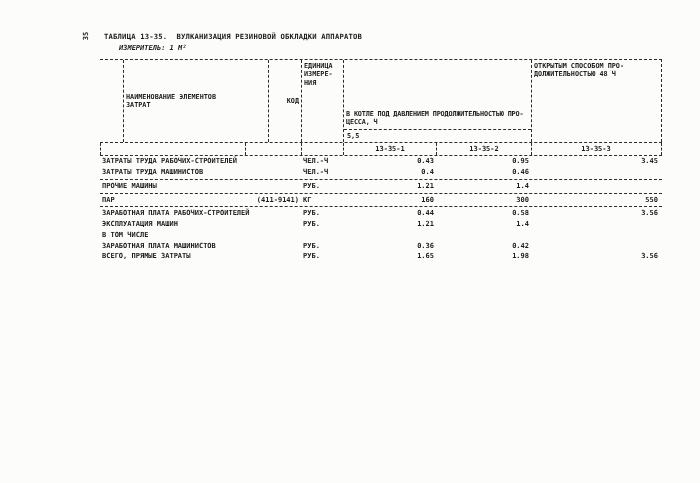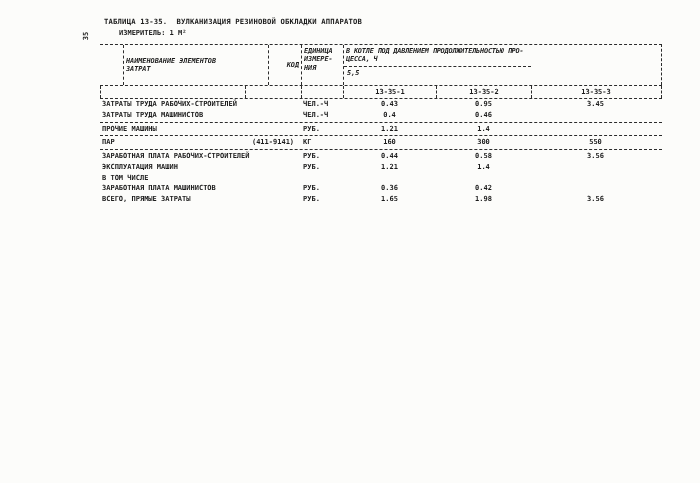--- a/index.html
+++ b/index.html
@@ -14,70 +14,70 @@
     position: relative;
     width: 700px; height: 483px;
     background: #fcfcfa;
     overflow: hidden;
   }
   .margin-num {
     position: absolute; left: 82px; top: 32px;
     font-size: 7px; font-weight: bold;
     transform: rotate(-90deg); transform-origin: center;
   }
-  .doc { position: absolute; left: 100px; top: 17px; width: 562px; }
+  .doc { position: absolute; left: 100px; top: 32px; width: 562px; }
   .title {
     font-size: 7.2px; font-weight: bold;
     white-space: pre; letter-spacing: 0.2px; padding-left: 4px;
   }
   .measure {
-    font-size: 7px; font-weight: bold;
+    font-size: 7px; font-style: italic; font-weight: bold;
     margin: 3px 0 0 19px; white-space: pre;
   }
   .tbl { margin-top: 7px; font-weight: bold; }
   .sep { border-top: 1px dashed #2b2b2b; height: 0; line-height: 0; }
 
   
   .hgrid {
     display: grid;
     grid-template-columns: 145px 56px 42px 188px 129px;
     border-top: 1px dashed #2b2b2b;
     border-right: 1px dashed #2b2b2b;
     min-height: 40px;
   }
   .hcell {
     border-left: 1px dashed #2b2b2b;
     font-size: 6.8px; line-height: 1.25;
-    padding: 2px; overflow: hidden; font-style: italic;
+    padding: 2px; overflow: hidden;
   }
   .h-name, .h-code { display: flex; align-items: center; margin-left: 23px; }
   .h-code { justify-content: flex-end; }
   .h-group { padding: 0; display: flex; flex-direction: column; }
-  .hg-title { padding: 2px; white-space: nowrap; letter-spacing: -0.15px; }
+  .hg-title { padding: 2px; white-space: nowrap; letter-spacing: -0.15px; margin-top: 48px; }
   .hg-sub { flex: 1; display: grid; grid-template-columns: 93px 95px; }
   .hg-sub > div { padding: 2px 3px; }
   .hg-sub2 { border-left: 1px dashed #2b2b2b; }
   .h-open { white-space: nowrap; }
 
   
   .coderow {
     border-right: 1px dashed #2b2b2b;
     min-height: 12px; align-items: center;
   }
   .ccell {
     border-left: 1px dashed #2b2b2b;
     font-size: 7px; text-align: center;
     padding: 2px 0; align-self: stretch;
   }
 
   
   .grid { display: grid; grid-template-columns: 145px 56px 42px 93px 95px 129px; }
   .row { padding: 1px 0; }
   .c { font-size: 7px; line-height: 1.25; padding: 0 2px; white-space: nowrap; }
-  .c.code, .c.val { text-align: center; }
+  .c.code, .c.val { text-align: right; }
   .tbody .sep { margin: 1px 0; }
 </style>
 </head>
 <body>
 
 <div class="page">
   <div class="margin-num">35</div>
 
   <div class="doc">
     <div class="title">ТАБЛИЦА 13-35.  ВУЛКАНИЗАЦИЯ РЕЗИНОВОЙ ОБКЛАДКИ АППАРАТОВ</div>
@@ -100,20 +100,24 @@
         <div class="hcell h-group">
           <div class="hg-title">
             <div>В КОТЛЕ ПОД ДАВЛЕНИЕМ ПРОДОЛЖИТЕЛЬНОСТЬЮ ПРО-</div>
             <div>ЦЕССА, Ч</div>
           </div>
           <div class="sep"></div>
           <div class="hg-sub">
             <div class="hg-sub1">5,5</div>
           </div>
         </div>
+        <div class="hcell h-open">
+          <div>ОТКРЫТЫМ СПОСОБОМ ПРО-</div>
+          <div>ДОЛЖИТЕЛЬНОСТЬЮ 48 Ч</div>
+        </div>
       </div>
 
       <div class="sep"></div>
 
       <div class="coderow grid">
         <div class="ccell"></div>
         <div class="ccell"></div>
         <div class="ccell"></div>
         <div class="ccell">13-35-1</div>
         <div class="ccell">13-35-2</div>

